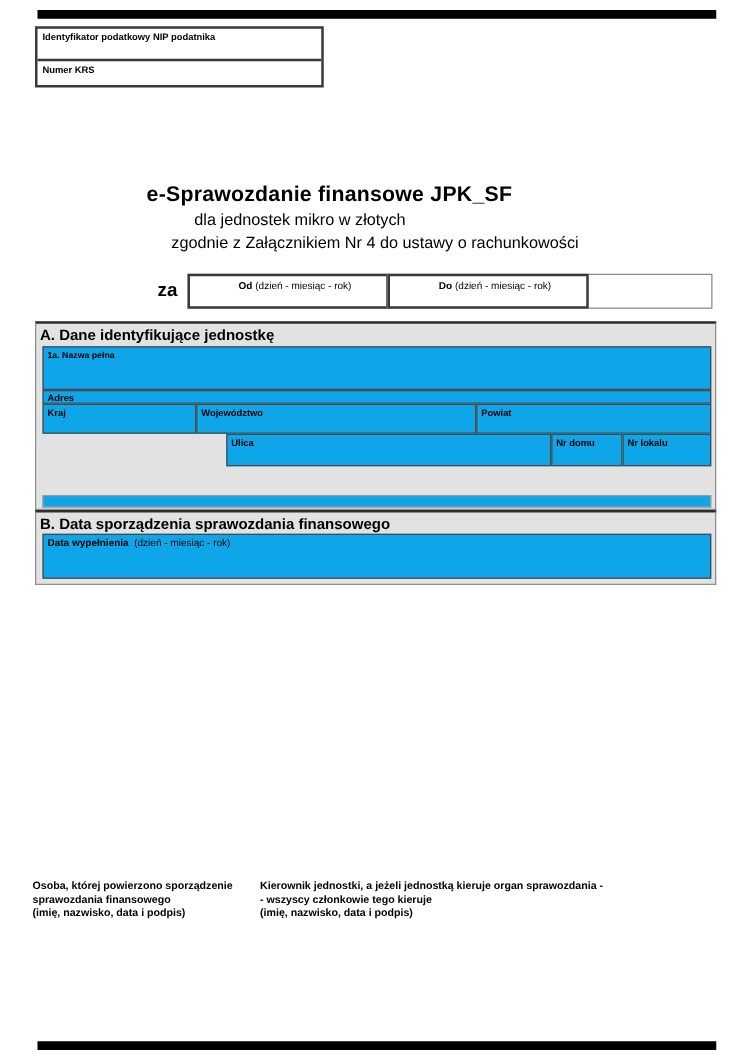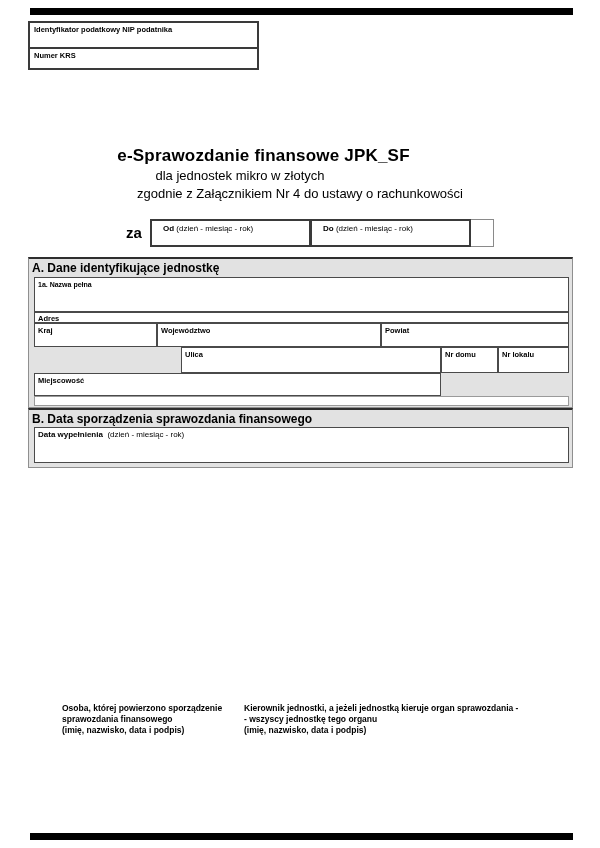--- a/index.html
+++ b/index.html
@@ -19,38 +19,38 @@
   .nipbox .cell2 { position:absolute; left:0; top:26px; width:100%; height:19px; }
   .small-label { font-size:7.5px; font-weight:bold; padding:2px 0 0 4px; display:block; line-height:9px; }
 
   
   .title  { top:146px; left:0; width:527px; text-align:center; font-size:17px; font-weight:bold; letter-spacing:.2px; }
   .sub1   { top:168px; left:0; width:480px; text-align:center; font-size:13px; }
   .sub2   { top:186px; left:0; width:600px; text-align:center; font-size:13px; }
 
   
   .za { left:126px; top:224px; font-size:15px; font-weight:bold; }
-  .date-outer { left:150px; top:219px; width:344px; height:28px; border:1px solid #8a8a8a; background:#fff; }
+  .date-outer { left:150px; top:219px; width:420px; height:28px; border:1px solid #8a8a8a; background:#fff;text-align:center; }
   .date-cell { position:absolute; top:-1px; height:28px; border:2px solid #3a3a3a; background:#fff; }
   .date-od { left:-1px; width:161px; }
   .date-do { left:159px; width:161px; }
   .date-cell .lbl { display:block; padding:3px 0 0 11px; font-size:8px; line-height:9px; }
   .b { font-weight:bold; }
 
   
   .section { left:28px; width:545px; background:#e2e2e2; border:1px solid #8f8f8f; border-top:2px solid #2e2e2e; }
   .section-a { top:257px; height:151px; }
   .section-b { top:408px; height:60px; }
   .sec-header { font-size:12px; font-weight:bold; padding:2px 0 0 3px; line-height:14px; }
-  .fbox { position:absolute; background:#ffffff; border:1px solid #4a4a4a; }
+  .fbox { position:absolute; background:#0ea5e9; border:1px solid #4a4a4a; }
   .fbox .small-label { padding:2px 0 0 3px; }
   .hint { font-weight:normal; }
 
   
-  .sig { top:703px; font-size:8.5px; font-weight:bold; line-height:10.8px;margin-left:36px; }
+  .sig { top:703px; font-size:8.5px; font-weight:bold; line-height:10.8px; }
   .sig-left { left:26px; width:180px; }
   .sig-right { left:208px; width:300px; }
 </style>
 </head>
 <body>
 
 <div class="page">
 
   <div class="abs bar bar-top"></div>
 
@@ -101,23 +101,20 @@
     <div class="fbox" style="left:152px; top:88px; width:260px; height:26px;">
       <span class="small-label">Ulica</span>
     </div>
     <div class="fbox" style="left:412px; top:88px; width:57px; height:26px;">
       <span class="small-label">Nr domu</span>
     </div>
     <div class="fbox" style="left:469px; top:88px; width:71px; height:26px;">
       <span class="small-label">Nr lokalu</span>
     </div>
 
-    <div class="fbox" style="left:5px; top:114px; width:407px; height:23px;">
-      <span class="small-label">Miejscowość</span>
-    </div>
     <div class="fbox" style="left:412px; top:114px; width:128px; height:23px;margin-top:48px;">
       <span class="small-label">Kod pocztowy</span>
     </div>
 
     <div class="fbox" style="left:5px; top:137px; width:535px; height:10px; border-color:#9a9a9a;"></div>
   </div>
 
   <div class="abs section section-b">
     <div class="sec-header">B. Data sporządzenia sprawozdania finansowego</div>
     <div class="fbox" style="left:5px; top:17px; width:535px; height:36px;">
@@ -125,19 +122,19 @@
     </div>
   </div>
 
   <div class="abs sig sig-left">
     <div>Osoba, której powierzono sporządzenie</div>
     <div>sprawozdania finansowego</div>
     <div>(imię, nazwisko, data i podpis)</div>
   </div>
   <div class="abs sig sig-right">
     <div>Kierownik jednostki, a jeżeli jednostką kieruje organ sprawozdania -</div>
-    <div>- wszyscy jednostkę tego organu</div>
+    <div>- wszyscy członkowie tego kieruje</div>
     <div>(imię, nazwisko, data i podpis)</div>
   </div>
 
   <div class="abs bar bar-bottom"></div>
 
 </div>
 
 </body></html>

